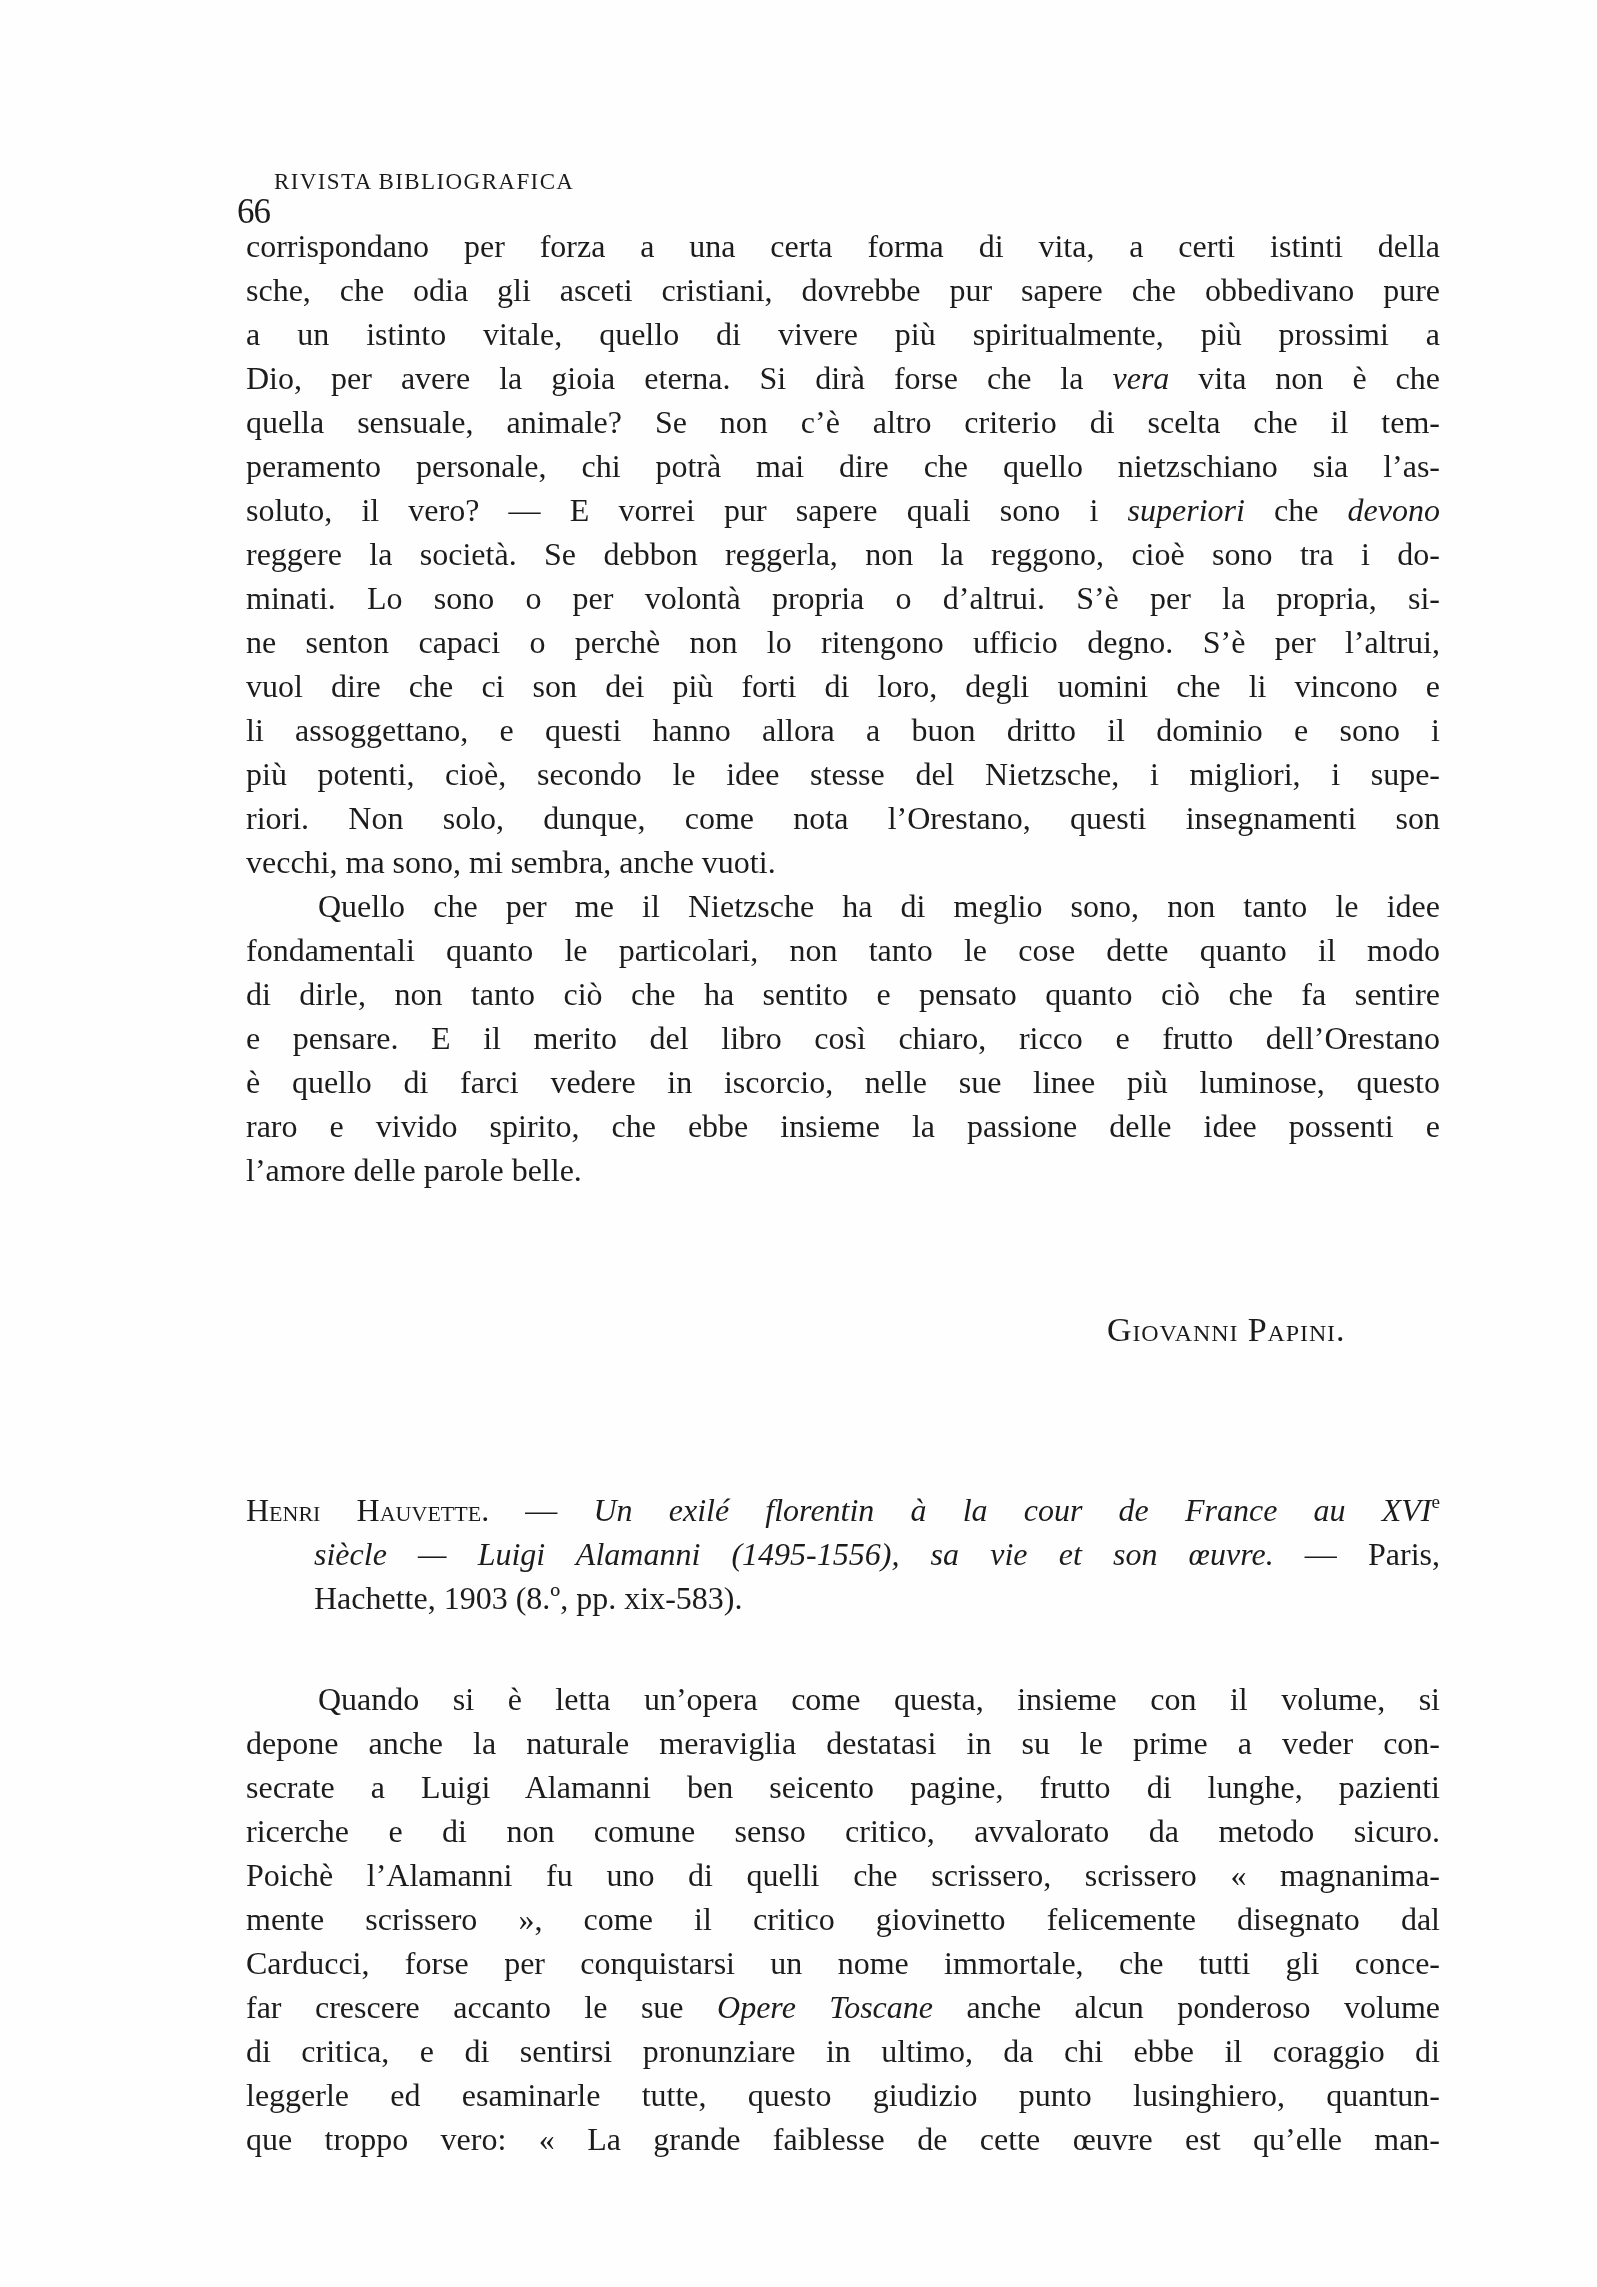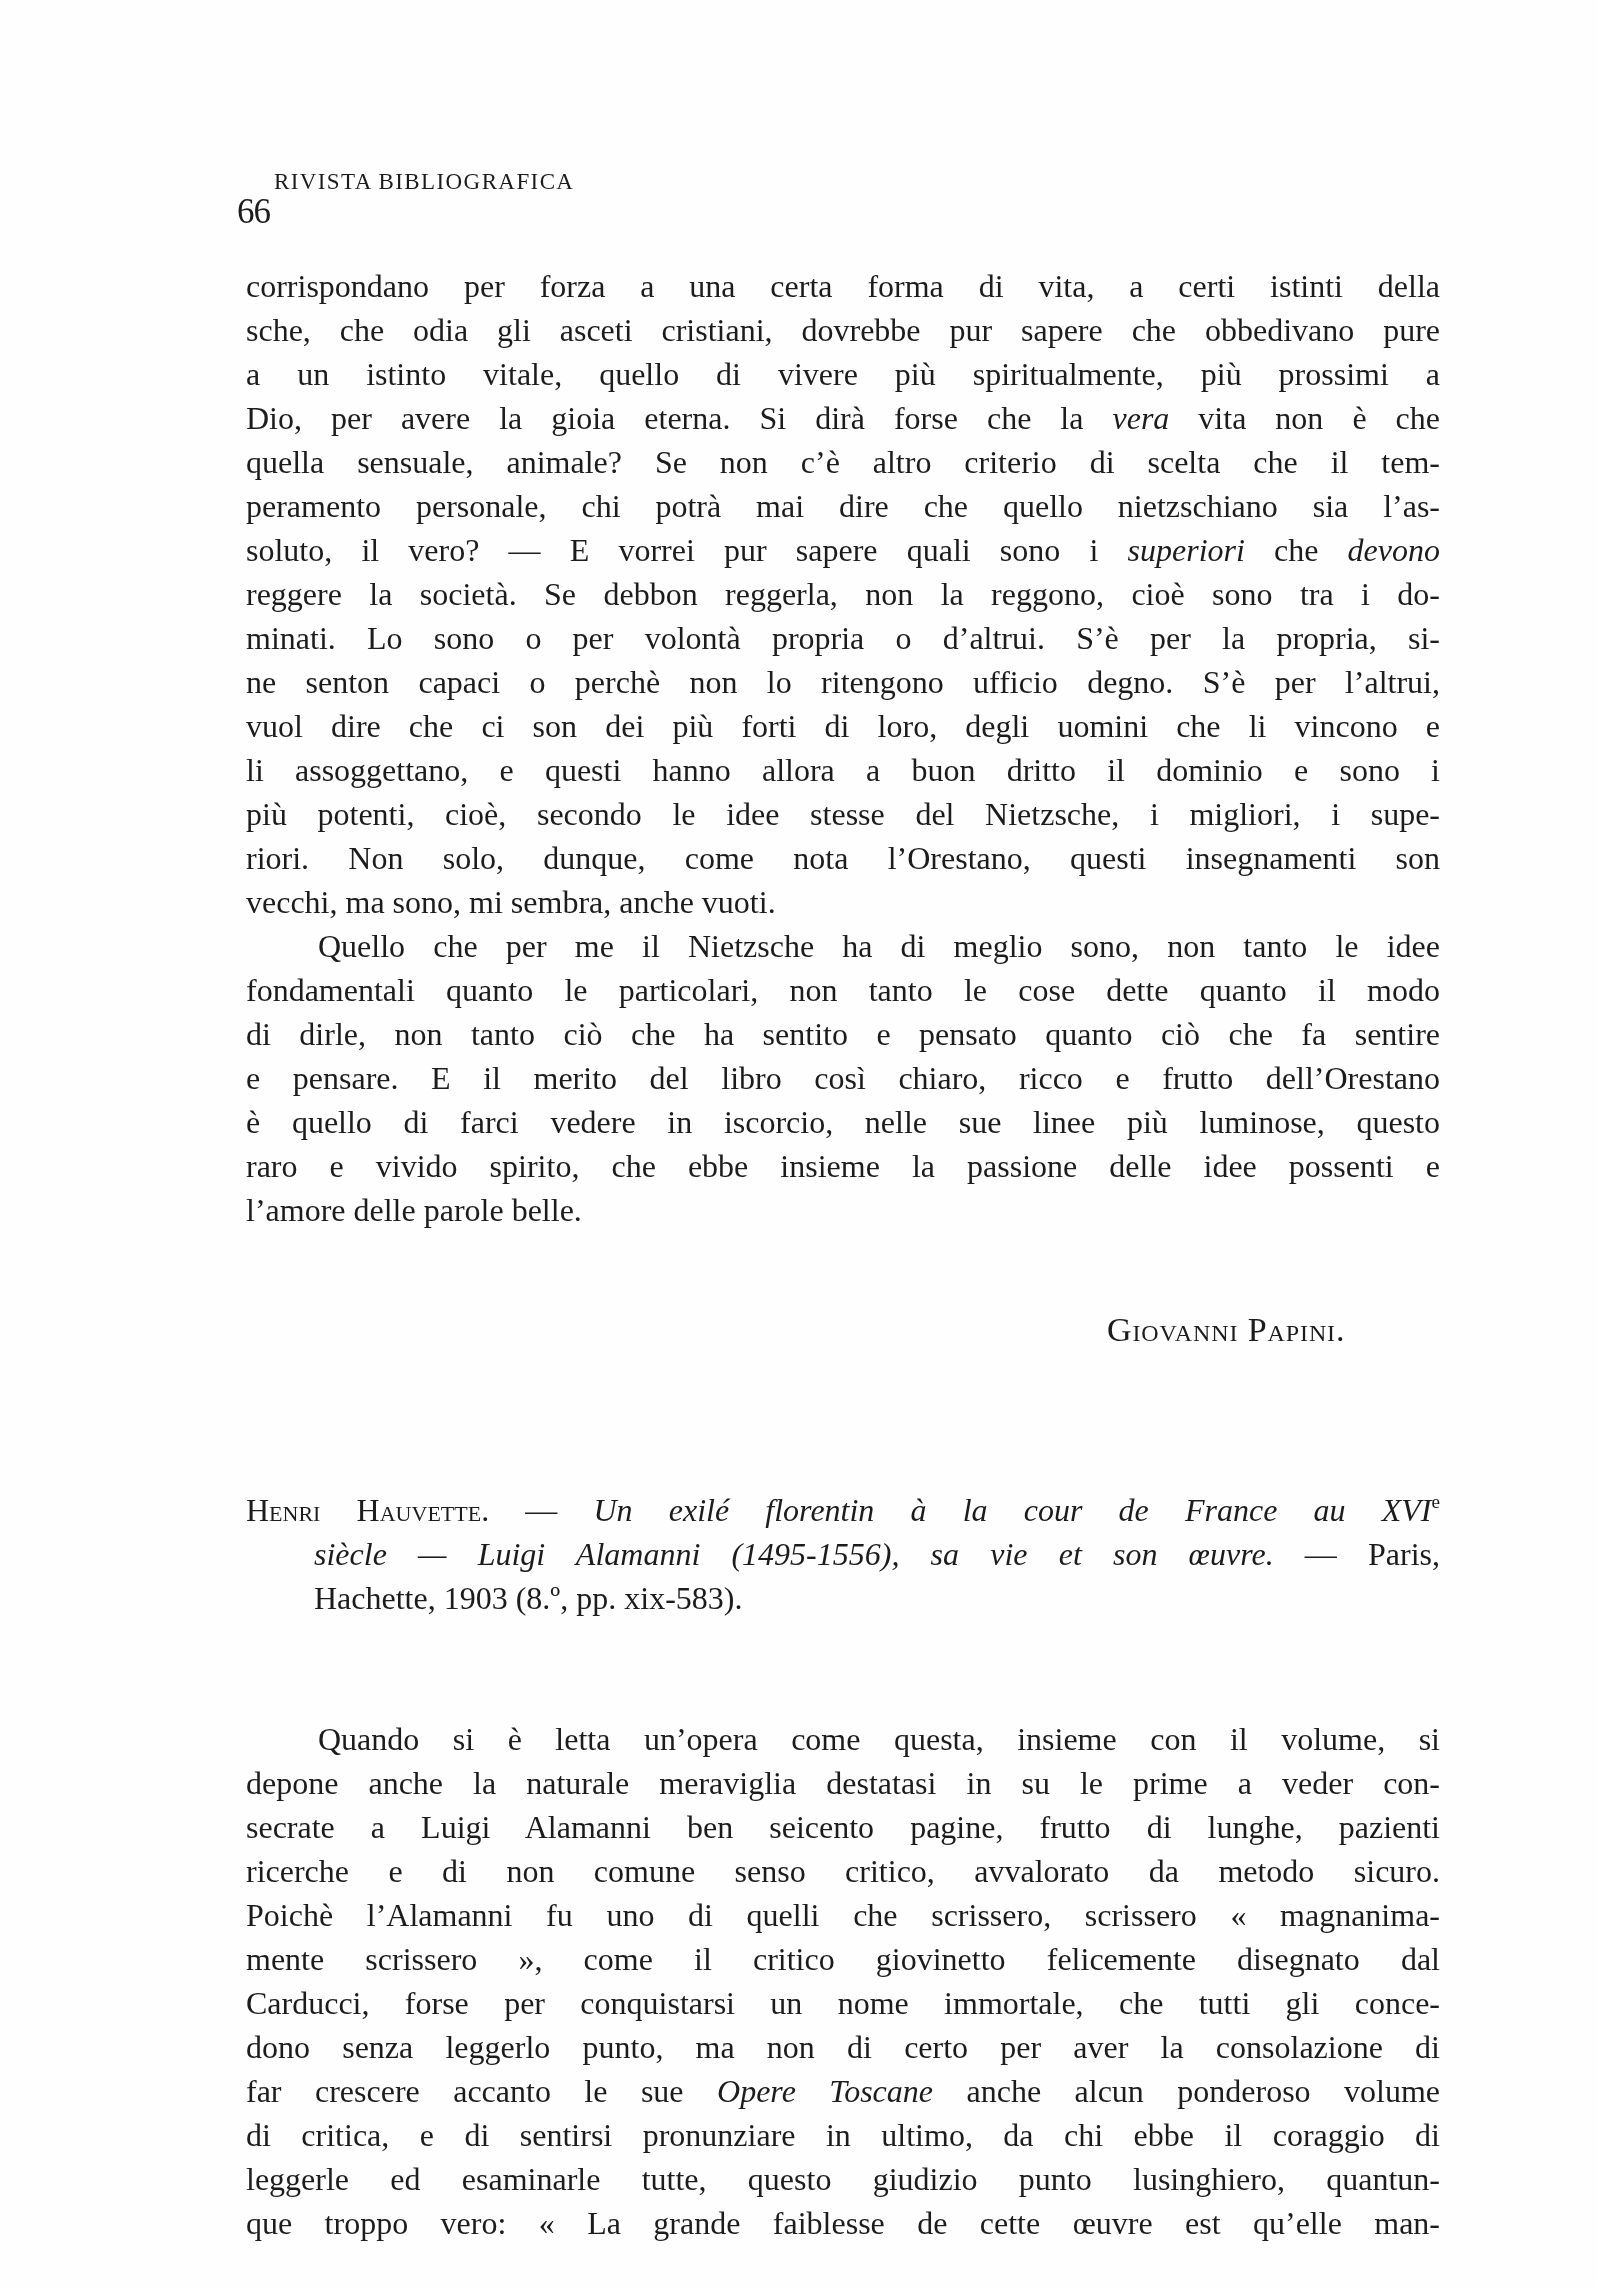--- a/index.html
+++ b/index.html
@@ -44,21 +44,20 @@
       text-align: left;
       font-size: 23px;
       letter-spacing: 1.4px;
       padding-left: 37px;
       box-sizing: border-box;
     }
     .block {
       position: absolute;
       left: 246px;
       width: 1194px;
-      margin-top: 40px;
     }
     .line {
       display: block;
       font-size: 32px;
       height: 44px;
       line-height: 44px;
       white-space: nowrap;
       text-align: justify;
       text-align-last: justify;
     }
@@ -133,21 +132,20 @@
   </div>
 
   <div class="block" style="top:1677px;">
     <span class="line indent">Quando si è letta un’opera come questa, insieme con il volume, si</span>
     <span class="line">depone anche la naturale meraviglia destatasi in su le prime a veder con-</span>
     <span class="line">secrate a Luigi Alamanni ben seicento pagine, frutto di lunghe, pazienti</span>
     <span class="line">ricerche e di non comune senso critico, avvalorato da metodo sicuro.</span>
     <span class="line">Poichè l’Alamanni fu uno di quelli che scrissero, scrissero « magnanima-</span>
     <span class="line">mente scrissero », come il critico giovinetto felicemente disegnato dal</span>
     <span class="line">Carducci, forse per conquistarsi un nome immortale, che tutti gli conce-</span>
-    <span class="line">dono senza leggerlo punto, ma non di certo per aver la consolazione di</span>
     <span class="line"><span>far crescere accanto le sue</span> <span class="it">Opere Toscane</span><span> anche alcun ponderoso volume</span></span>
     <span class="line">di critica, e di sentirsi pronunziare in ultimo, da chi ebbe il coraggio di</span>
     <span class="line">leggerle ed esaminarle tutte, questo giudizio punto lusinghiero, quantun-</span>
     <span class="line">que troppo vero: « La grande faiblesse de cette œuvre est qu’elle man-</span>
   </div>
 
 </div>
 
 
 </body></html>

